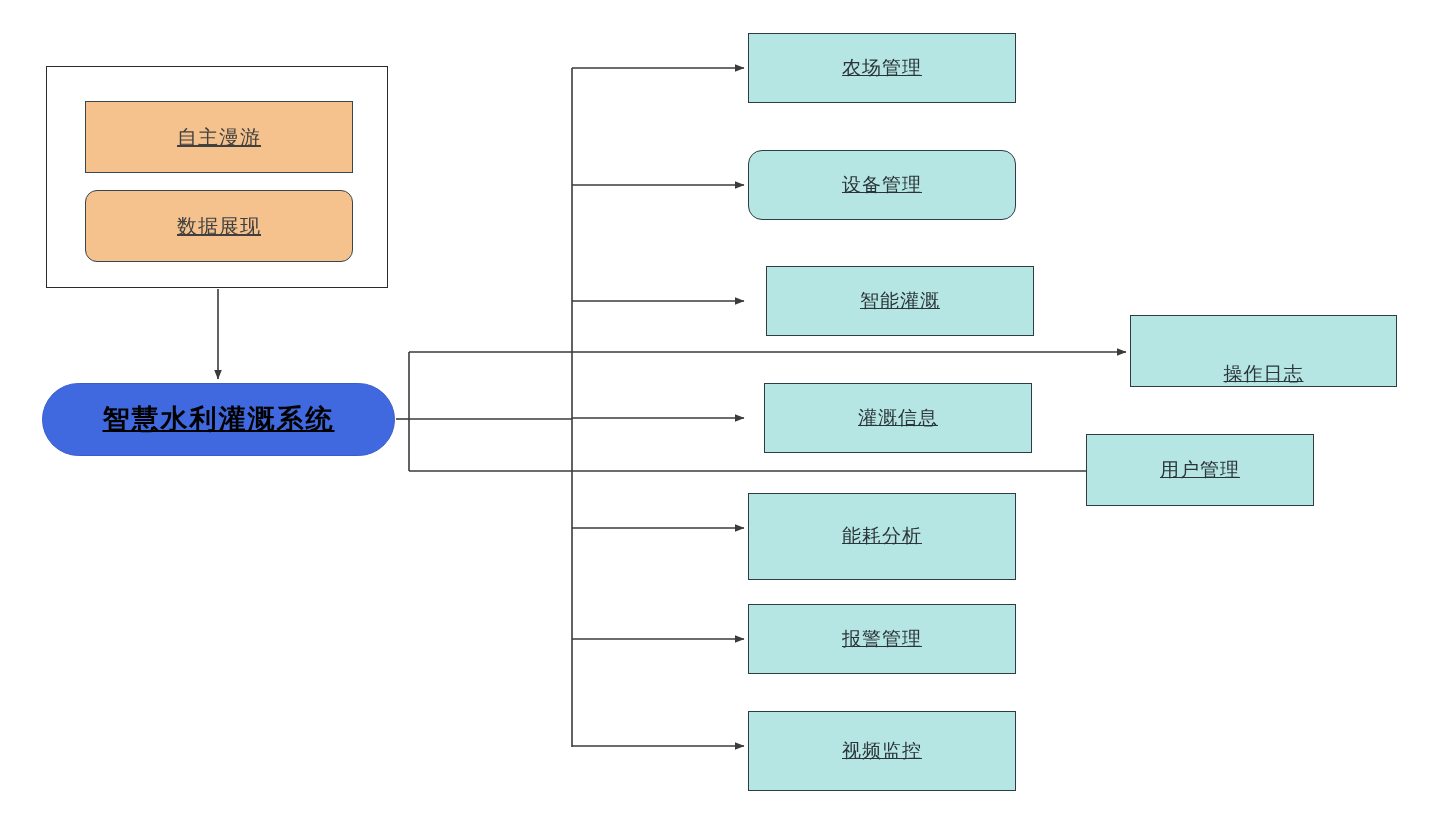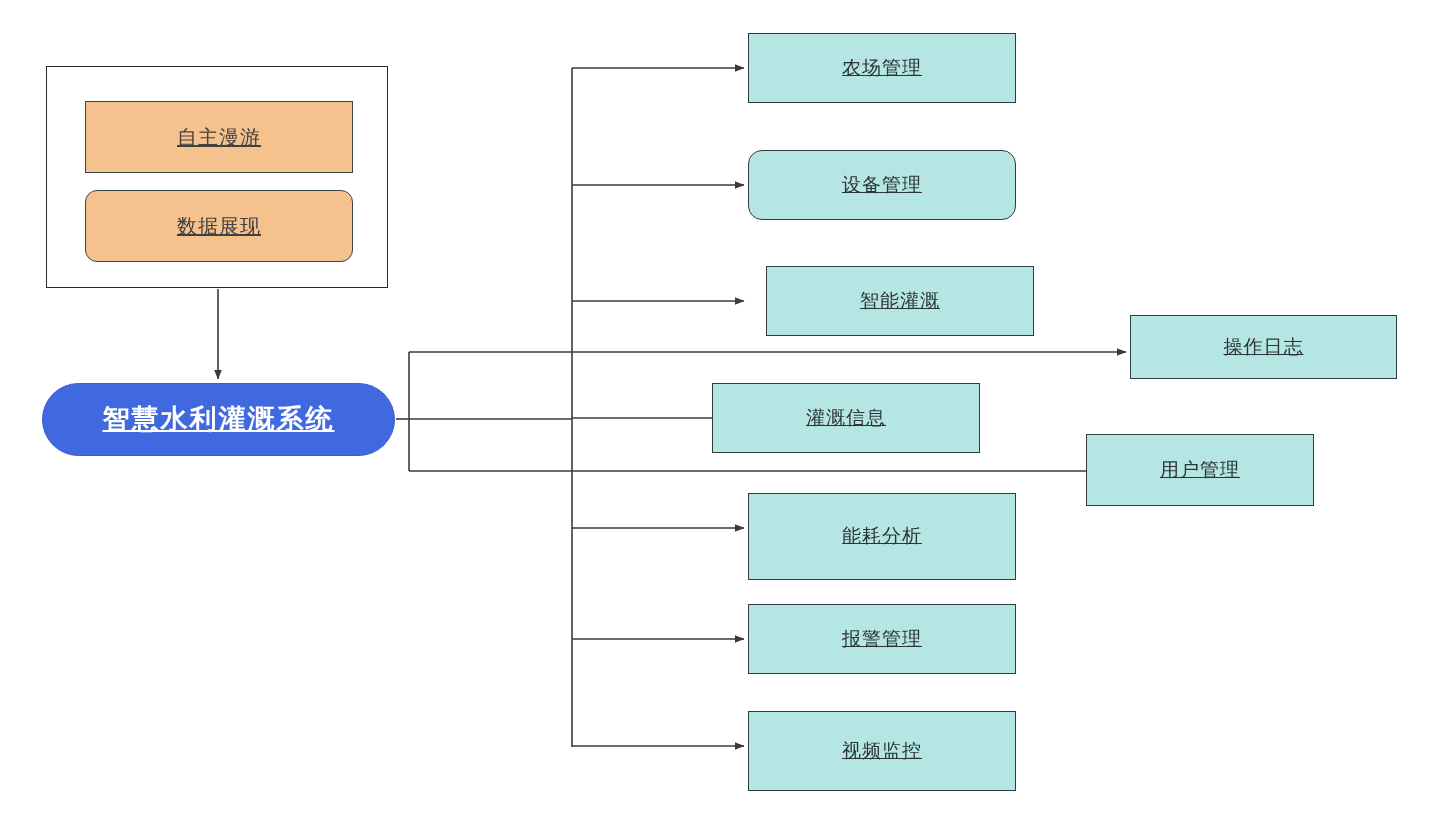--- a/index.html
+++ b/index.html
@@ -51,21 +51,21 @@
     background: #b6e6e4;
     border: 1.4px solid #2f3d42;
     color: #2b3438;
     font-size: 19px;
     letter-spacing: 1px;
   }
   .root-node {
     background: #4169df;
     border: 1.4px solid #3a5ccc;
     border-radius: 37px;
-    color: #ffffff;
+    color: #000000;
     font-size: 27px;
     font-weight: bold;
     letter-spacing: 2px;
   }
   .node-label {
     display: block;
     line-height: 1.2;
     white-space: nowrap;
   }
 </style>
@@ -123,33 +123,33 @@
 
   <div class="node teal-box" style="left:748px; top:33px; width:268px; height:70px;">
     <span class="node-label">农场管理</span>
   </div>
   <div class="node teal-box" style="left:748px; top:150px; width:268px; height:70px;border-radius:14px;">
     <span class="node-label">设备管理</span>
   </div>
   <div class="node teal-box" style="left:748px; top:266px; width:268px; height:70px;margin-left:18px;">
     <span class="node-label">智能灌溉</span>
   </div>
-  <div class="node teal-box" style="left:712px; top:383px; width:268px; height:70px;">
+  <div class="node teal-box" style="left:764px; top:383px; width:268px; height:70px;">
     <span class="node-label">灌溉信息</span>
   </div>
   <div class="node teal-box" style="left:748px; top:493px; width:268px; height:87px;">
     <span class="node-label">能耗分析</span>
   </div>
   <div class="node teal-box" style="left:748px; top:604px; width:268px; height:70px;">
     <span class="node-label">报警管理</span>
   </div>
   <div class="node teal-box" style="left:748px; top:711px; width:268px; height:80px;">
     <span class="node-label">视频监控</span>
   </div>
 
-  <div class="node teal-box" style="left:1130px; top:315px; width:267px; height:64px;">
+  <div class="node teal-box" style="left:1130px; top:315px; width:267px; height:72px;align-items:flex-end;">
     <span class="node-label">操作日志</span>
   </div>
   <div class="node teal-box" style="left:1086px; top:434px; width:228px; height:72px;">
     <span class="node-label">用户管理</span>
   </div>
 
 </div>
 
 </body></html>

